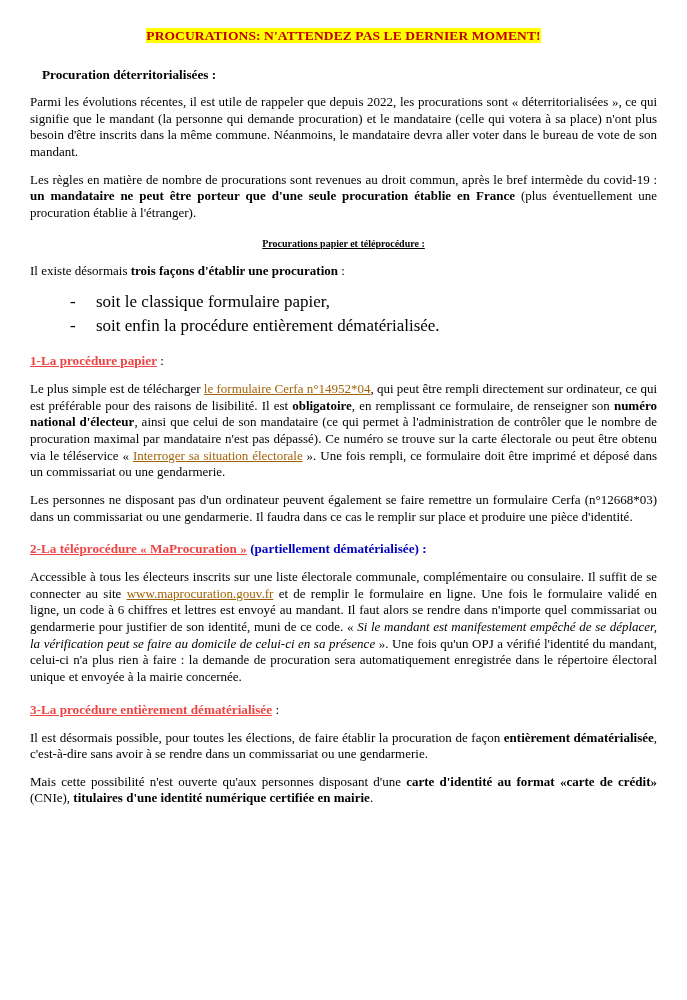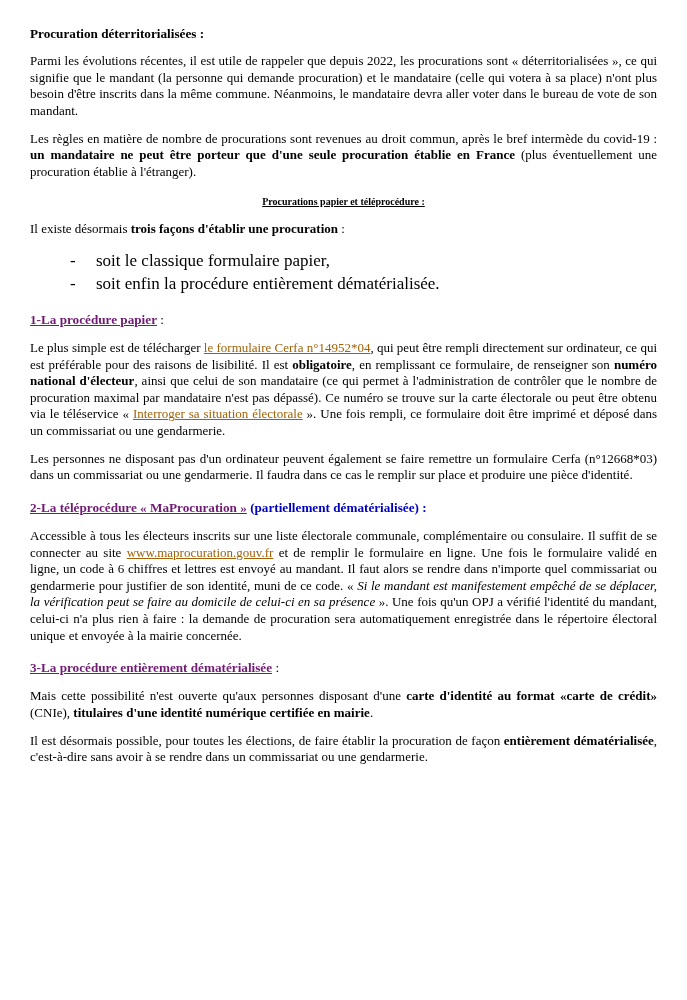--- a/index.html
+++ b/index.html
@@ -35,37 +35,37 @@
   }
   p {
     margin: 0 0 11px 0;
     font-size: 13px;
     line-height: 1.28;
     text-align: justify;
   }
   .section-head {
     font-weight: bold;
     font-size: 13.2px;
-    margin: 0 0 11px 0;
+    margin: 0 0 11px 12px;
     text-align: left;
   }
   .center-head {
     text-align: center;
     font-weight: bold;
     text-decoration: underline;
     font-size: 10px;
     margin: 16px 0 14px 0;
   }
   .sub-head {
     font-size: 13.2px;
     margin: 16px 0 12px 0;
     text-align: left;
   }
   .sub-head .u {
-    color: #701a75;
+    color: #ef4444;
     font-weight: bold;
     text-decoration: underline;
   }
   .sub-head .plain-blue {
     color: #0000c0;
     font-weight: bold;
   }
   ul.dashes {
     list-style: none;
     margin: 0 0 12px 0;
@@ -89,20 +89,23 @@
     color: #a16207;
     text-decoration: underline;
     cursor: pointer;
   }
 </style>
 </head>
 <body>
 
 <div class="page">
 
+  <div class="title-wrap">
+    <span class="doc-title">PROCURATIONS: N'ATTENDEZ PAS LE DERNIER MOMENT!</span>
+  </div>
 
   <div class="section-head">Procuration déterritorialisées :</div>
 
   <p>Parmi les évolutions récentes, il est utile de rappeler que depuis 2022, les procurations sont « déterritorialisées », ce qui signifie que le mandant (la personne qui demande procuration) et le mandataire (celle qui votera à sa place) n'ont plus besoin d'être inscrits dans la même commune. Néanmoins, le mandataire devra aller voter dans le bureau de vote de son mandant.</p>
 
   <p><span>Les règles en matière de nombre de procurations sont revenues au droit commun, après le bref intermède du covid-19 : </span><b>un mandataire ne peut être porteur que d'une seule procuration établie en France</b><span> (plus éventuellement une procuration établie à l'étranger).</span></p>
 
   <div class="center-head">Procurations papier et téléprocédure :</div>
 
   <p><span>Il existe désormais </span><b>trois façons d'établir une procuration</b><span> :</span></p>
@@ -117,17 +120,17 @@
   <p><span>Le plus simple est de télécharger </span><a class="link">le formulaire Cerfa n°14952*04</a><span>, qui peut être rempli directement sur ordinateur, ce qui est préférable pour des raisons de lisibilité. Il est </span><b>obligatoire</b><span>, en remplissant ce formulaire, de renseigner son </span><b>numéro national d'électeur</b><span>, ainsi que celui de son mandataire (ce qui permet à l'administration de contrôler que le nombre de procuration maximal par mandataire n'est pas dépassé). Ce numéro se trouve sur la carte électorale ou peut être obtenu via le téléservice « </span><a class="link">Interroger sa situation électorale</a><span> ». Une fois rempli, ce formulaire doit être imprimé et déposé dans un commissariat ou une gendarmerie.</span></p>
 
   <p>Les personnes ne disposant pas d'un ordinateur peuvent également se faire remettre un formulaire Cerfa (n°12668*03) dans un commissariat ou une gendarmerie. Il faudra dans ce cas le remplir sur place et produire une pièce d'identité.</p>
 
   <div class="sub-head"><span class="u">2-La téléprocédure « MaProcuration »</span><span class="plain-blue"> (partiellement dématérialisée) :</span></div>
 
   <p><span>Accessible à tous les électeurs inscrits sur une liste électorale communale, complémentaire ou consulaire. Il suffit de se connecter au site </span><a class="link">www.maprocuration.gouv.fr</a><span> et de remplir le formulaire en ligne. Une fois le formulaire validé en ligne, un code à 6 chiffres et lettres est envoyé au mandant. Il faut alors se rendre dans n'importe quel commissariat ou gendarmerie pour justifier de son identité, muni de ce code. « </span><i>Si le mandant est manifestement empêché de se déplacer, la vérification peut se faire au domicile de celui-ci en sa présence</i><span> ». Une fois qu'un OPJ a vérifié l'identité du mandant, celui-ci n'a plus rien à faire : la demande de procuration sera automatiquement enregistrée dans le répertoire électoral unique et envoyée à la mairie concernée.</span></p>
 
   <div class="sub-head"><span class="u">3-La procédure entièrement dématérialisée</span><span> :</span></div>
 
+  <p><span>Il est désormais possible, pour toutes les élections, de faire établir la procuration de façon </span><b>entièrement dématérialisée</b><span>, c'est-à-dire sans avoir à se rendre dans un commissariat ou une gendarmerie.</span></p>
+
   <p><span>Mais cette possibilité n'est ouverte qu'aux personnes disposant d'une </span><b>carte d'identité au format «carte de crédit»</b><span> (CNIe), </span><b>titulaires d'une identité numérique certifiée en mairie</b><span>.</span></p>
-
-  <p><span>Il est désormais possible, pour toutes les élections, de faire établir la procuration de façon </span><b>entièrement dématérialisée</b><span>, c'est-à-dire sans avoir à se rendre dans un commissariat ou une gendarmerie.</span></p>
 
 </div>
 
 </body></html>

